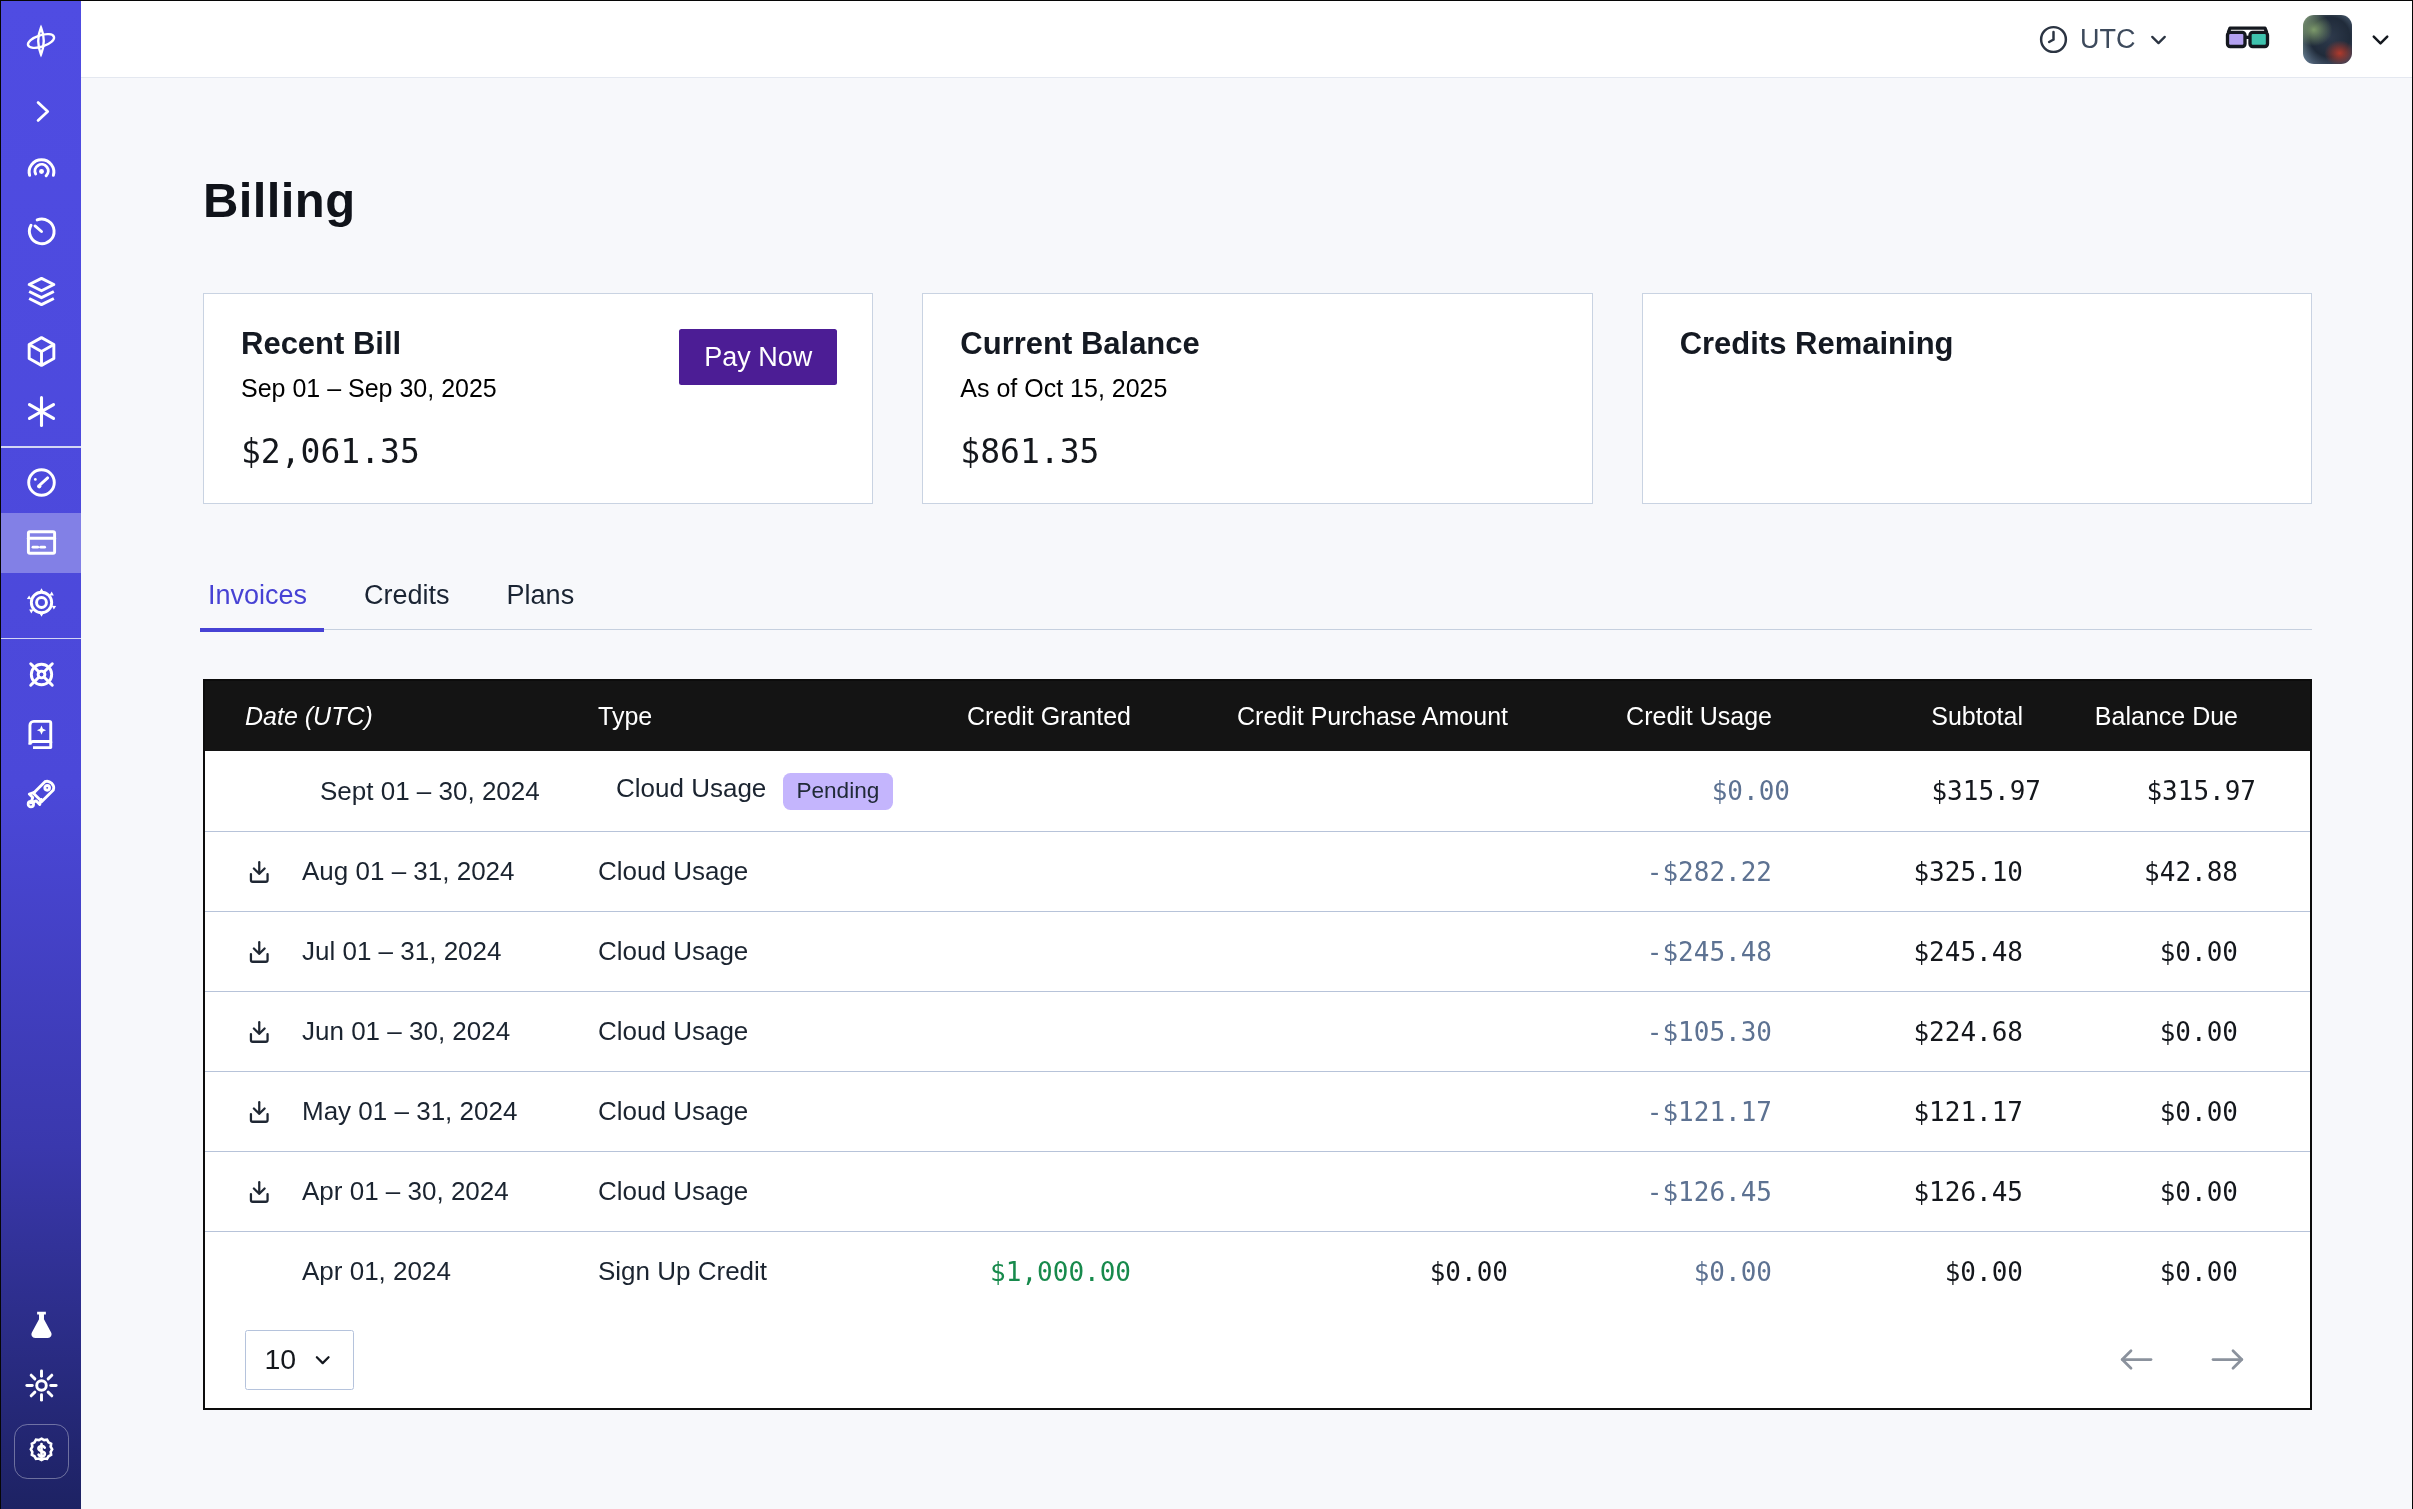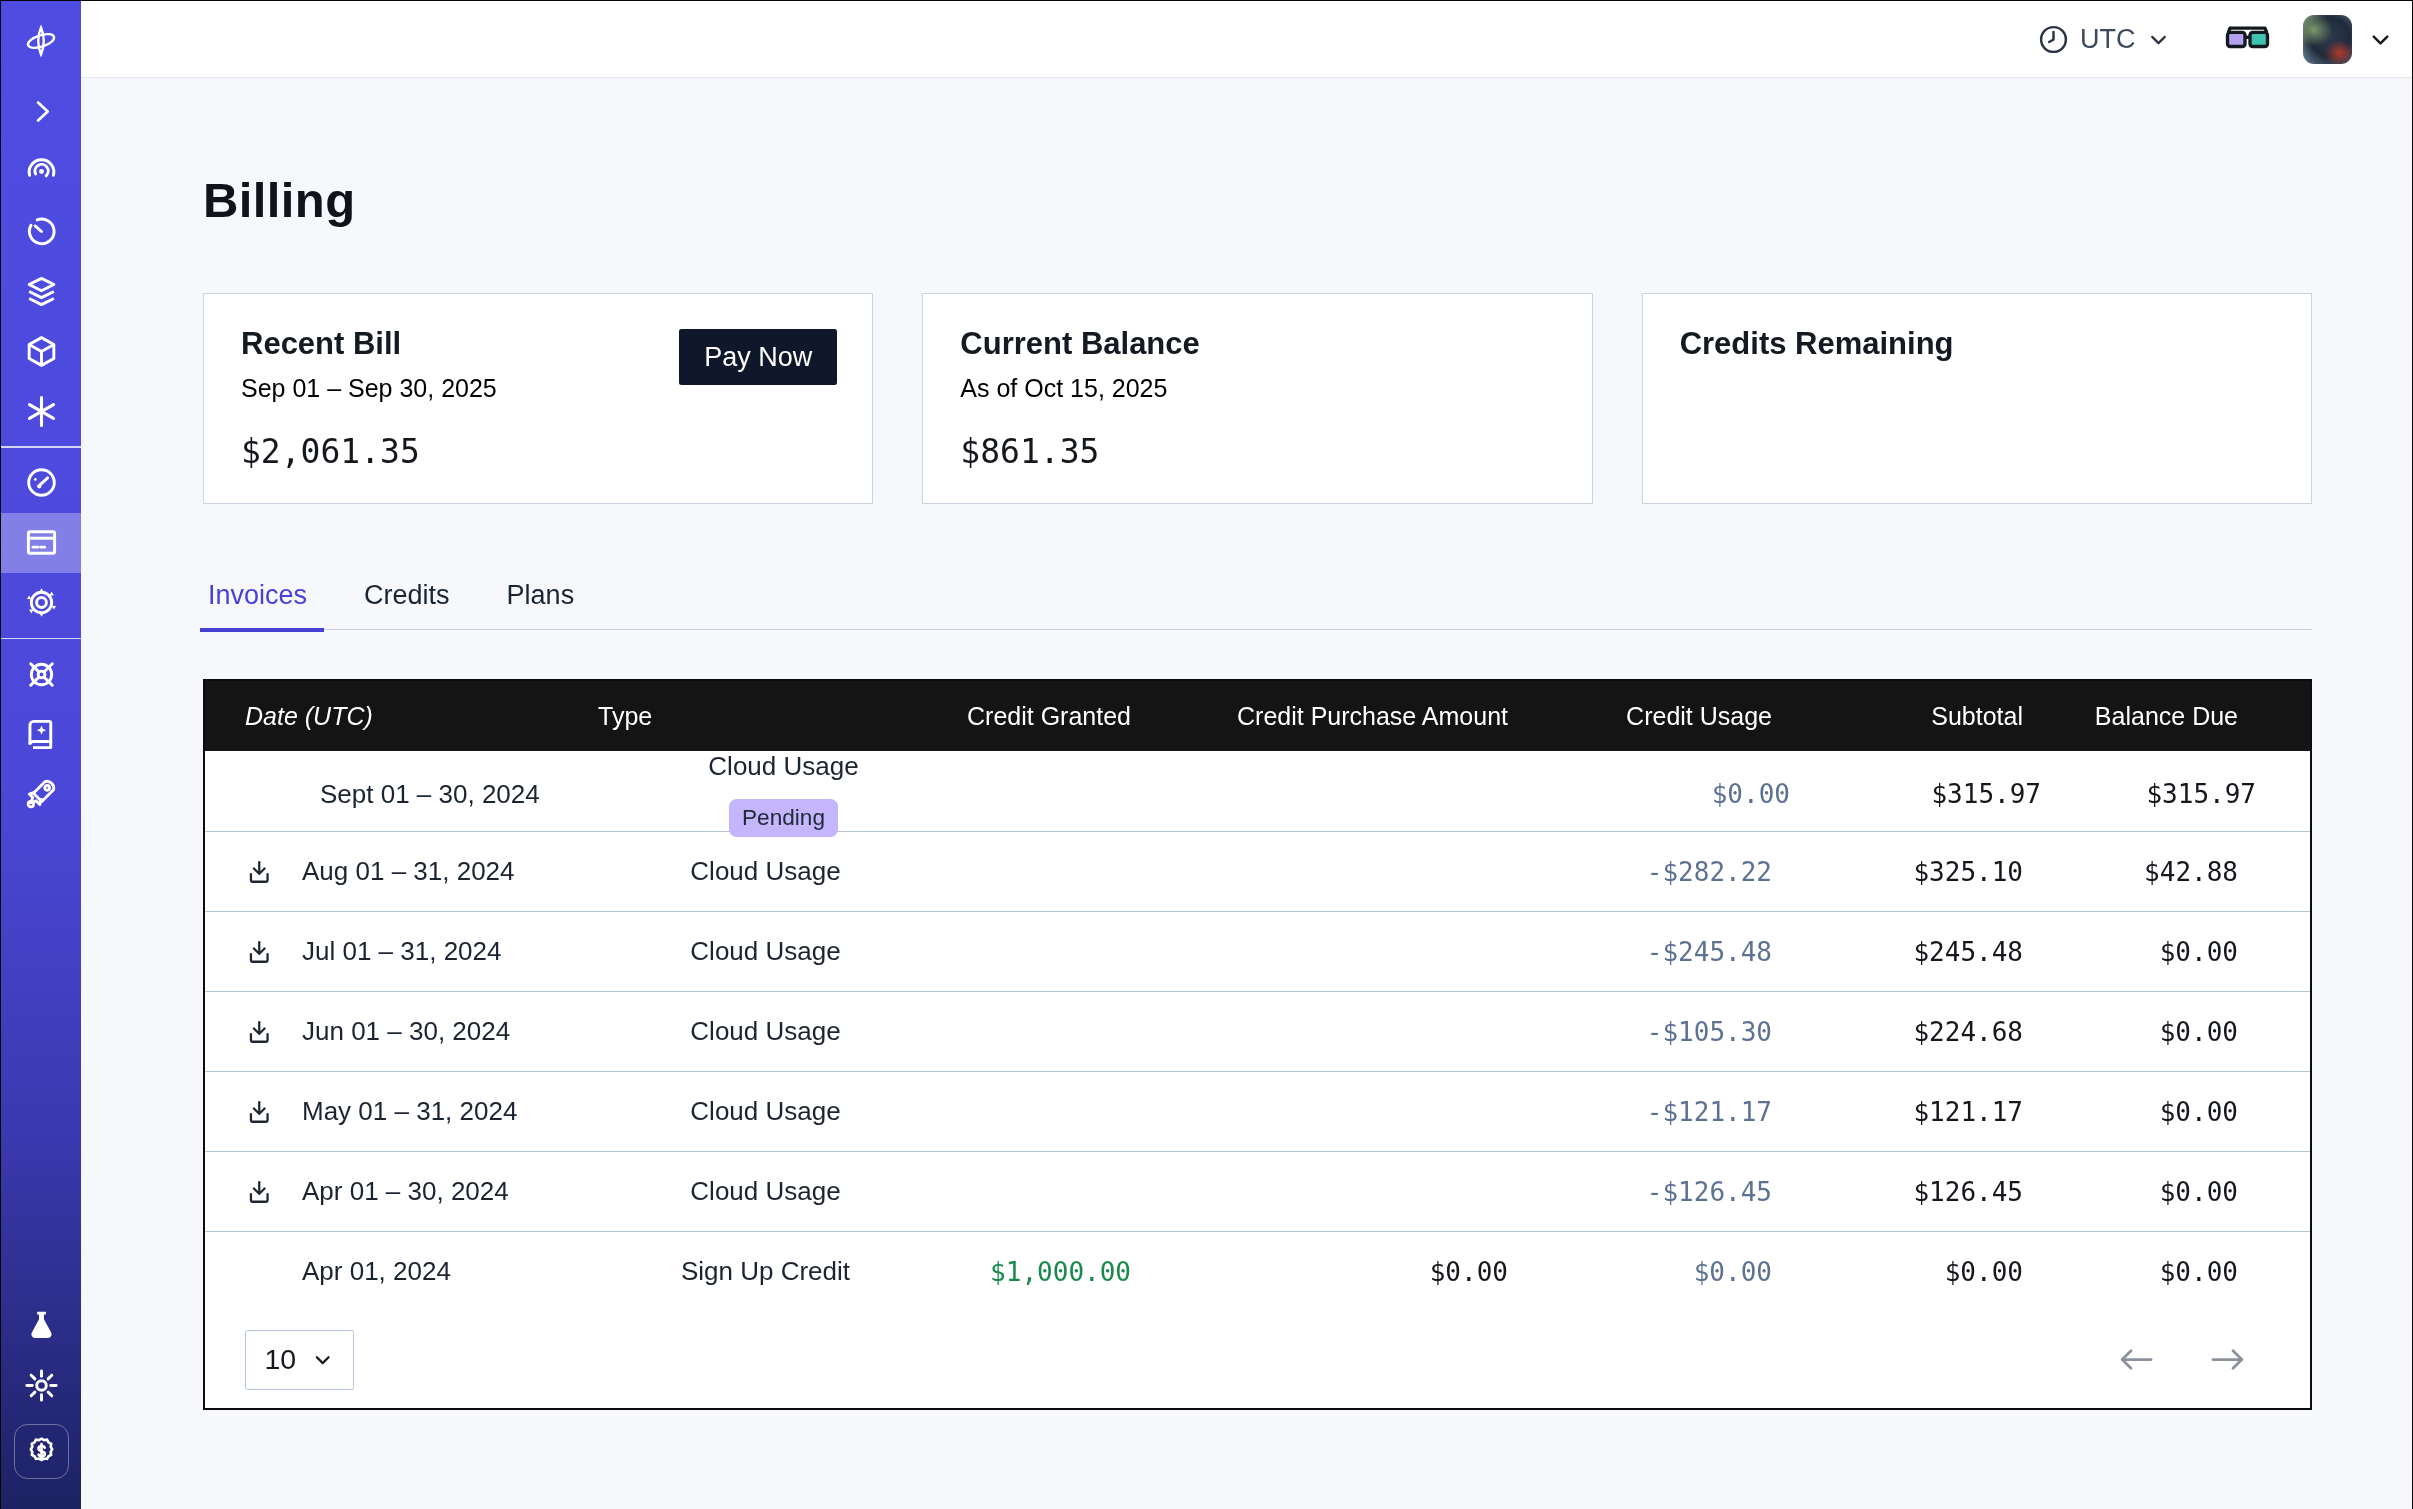--- a/index.html
+++ b/index.html
@@ -56,21 +56,21 @@
   .card {
     position:relative; width:672px; height:211px; background:#fff;
     border:1.7px solid #c9d3e2; padding:32px 37px;
     display:flex; flex-direction:column;
   }
   .card-title { font-size:31px; font-weight:600; color:#141922; }
   .card-sub { font-size:25px; color:#000000; margin-top:11.7px; }
   .card-amount { font-family:"DejaVu Sans Mono", monospace; font-size:33px; color:#14171c; margin-top:auto; }
   .pay-btn {
     position:absolute; top:35px; right:35px;
-    background:#0f172a; color:#fff; border:none; cursor:pointer;
+    background:#4c1d95; color:#fff; border:none; cursor:pointer;
     font-family:"Liberation Sans", sans-serif; font-size:27px;
     padding:12.6px 25px; border-radius:2.5px;
   }
 
   
   .tabs { display:flex; gap:47px; margin-top:60px; width:2109px; border-bottom:1.7px solid #c6d0df; }
   .tab { font-size:27px; color:#1a2433; padding:0 5px 18.4px 5px; cursor:pointer; position:relative;margin-top:16px; }
   .tab.active { color:#4742d4; }
   .tab.active::after {
     content:""; position:absolute; left:-3.3px; right:-11.7px; bottom:-2.5px; height:4.2px; background:#4742d4;
@@ -86,21 +86,21 @@
   .thead { background:#141414; height:70px; }
   .th { color:#fff; font-size:25px; font-weight:500; }
   .th.right, .td.right { text-align:right; padding-right:20px; }
   .th:first-child { padding-left:40px;font-style:italic; }
   .th:last-child, .td:last-child { padding-right:72px; }
   .trow { height:80px; border-top:1.7px solid #b7c3d9; background:#fff; }
   .trow:first-child { border-top:none;margin-left:18px; }
   .td { font-size:26px; color:#1b2430; }
   .date-cell { display:flex; align-items:center; padding-left:40px; }
   .dl-slot { width:57px; flex:0 0 57px; display:flex; align-items:center; cursor:pointer; }
-  .type-cell { display:flex; align-items:center; gap:16.7px;flex-direction:column; }
+  .type-cell { display:flex; align-items:flex-start; gap:16.7px; }
   .badge {
     background:#c4b5fd; color:#202a38; font-size:22.6px;
     padding:5.9px 13.4px; border-radius:7.5px; white-space:nowrap;
   }
   .mono { font-family:"DejaVu Sans Mono", monospace; }
   .mono.dark { color:#14171c; }
   .mono.slate { color:#5d7292; }
   .mono.green { color:#178a4c; }
 
   .tfoot { height:97px; display:flex; align-items:center; justify-content:space-between; padding:0 37px 0 40px; background:#fff; }

